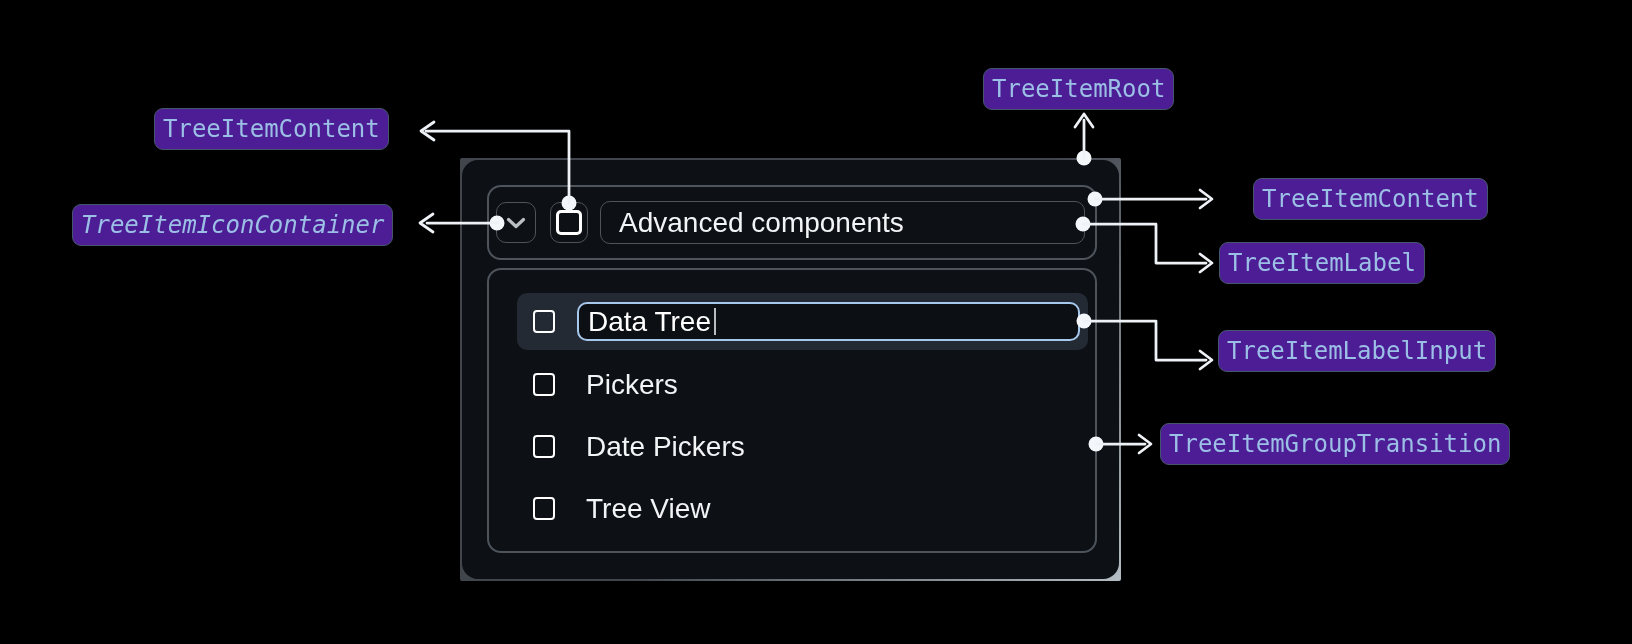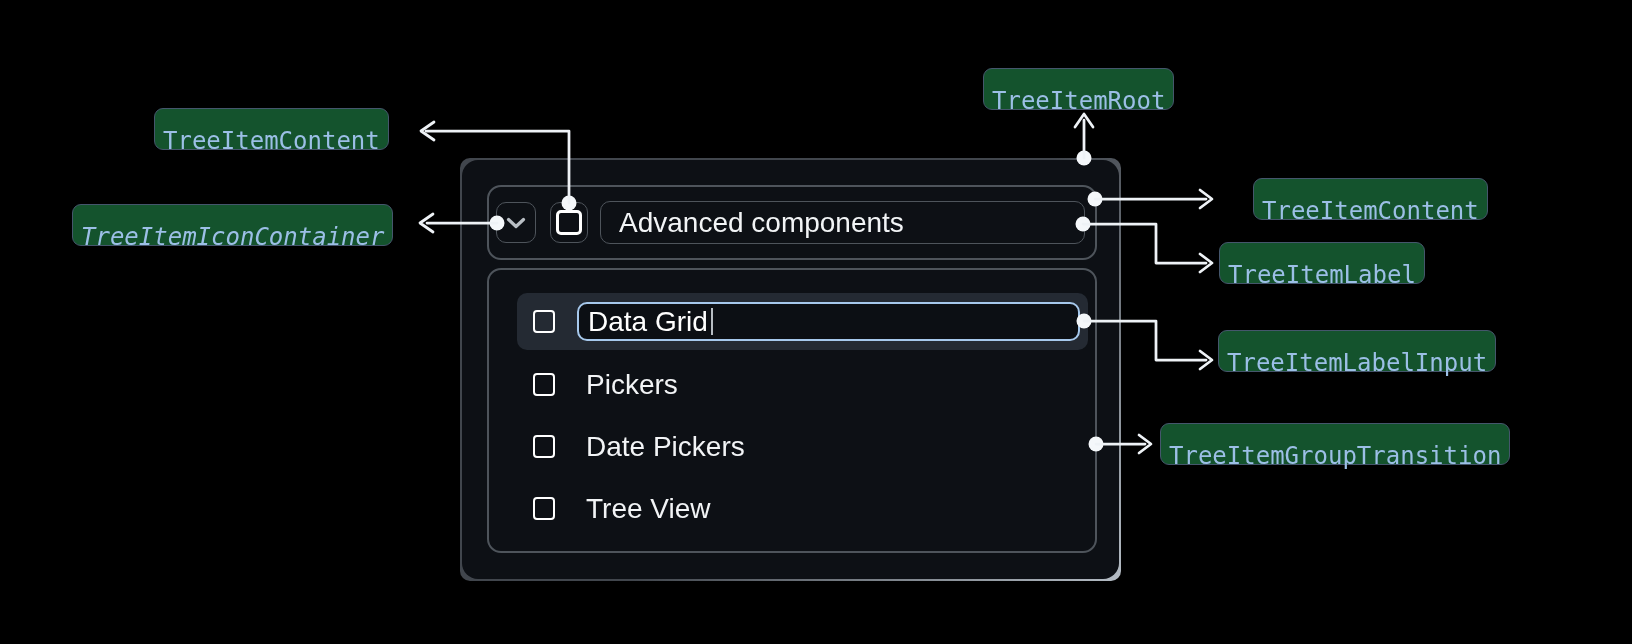--- a/index.html
+++ b/index.html
@@ -1,32 +1,32 @@
 <!DOCTYPE html>
 <html><head>
 <meta charset="utf-8">
 <style>
   html,body{margin:0;padding:0;background:#000;}
   .canvas{position:relative;width:1632px;height:644px;background:#000;overflow:hidden;
           font-family:"Liberation Sans",sans-serif;color:#f2f4f6;}
 
   
-  .badge{position:absolute;height:42px;line-height:40px;padding:12px 8px;box-sizing:border-box;
-         background:#14532d;border:1.5px solid #45566c;border-radius:9px;
+  .badge{position:absolute;height:42px;line-height:40px;padding:0 8px;box-sizing:border-box;
+         background:#4c1d95;border:1.5px solid #45566c;border-radius:9px;
          font-family:"DejaVu Sans Mono",monospace;font-size:24px;color:#9cbfe6;
          white-space:nowrap;}
 
   
   .connectors{position:absolute;left:0;top:0;width:1632px;height:644px;z-index:5;pointer-events:none;}
   .connectors path{fill:none;stroke:#eef2f6;stroke-width:2.75;stroke-linecap:round;stroke-linejoin:round;}
   .connectors circle{fill:#f4f7fa;stroke:none;}
 
   
   .root-frame{position:absolute;left:460px;top:158px;width:661px;height:423px;box-sizing:border-box;
-              padding:2px;border-radius:10px;
+              padding:2px;border-radius:2px;
               background:linear-gradient(135deg,#41464d 55%,#b4bcc4 100%);}
   .root-inner{width:100%;height:100%;box-sizing:border-box;border-radius:16px;background:#0d1015;position:relative;}
 
   .content{position:absolute;left:25px;top:25px;width:610px;height:75px;box-sizing:border-box;
            border:2px solid #4e545b;border-radius:14px;display:flex;align-items:center;padding-left:7px;}
   .icon-container{width:40px;height:41px;box-sizing:border-box;border:1.5px solid #4e545b;border-radius:10px;
                   display:flex;align-items:center;justify-content:center;flex:none;}
   .checkbox-frame{width:38px;height:41px;box-sizing:border-box;border:1.5px solid #4e545b;border-radius:10px;
                   margin-left:14px;display:flex;align-items:center;justify-content:center;flex:none;}
   .cb-box{width:26px;height:25px;box-sizing:border-box;border:3px solid #ffffff;border-radius:5px;}
@@ -75,21 +75,21 @@
         <div class="label-box">
           <span>Advanced components</span>
         </div>
       </div>
 
       <div class="group">
 
         <div class="row row-editing" style="top:23px;">
           <span class="row-cb"></span>
           <div class="label-input" role="textbox">
-            <span>Data Grid</span>
+            <span>Data Tree</span>
             <span class="caret"></span>
           </div>
         </div>
 
         <div class="row" style="top:86px;">
           <span class="row-cb"></span>
           <span class="row-label">Pickers</span>
         </div>
 
         <div class="row" style="top:148px;">

